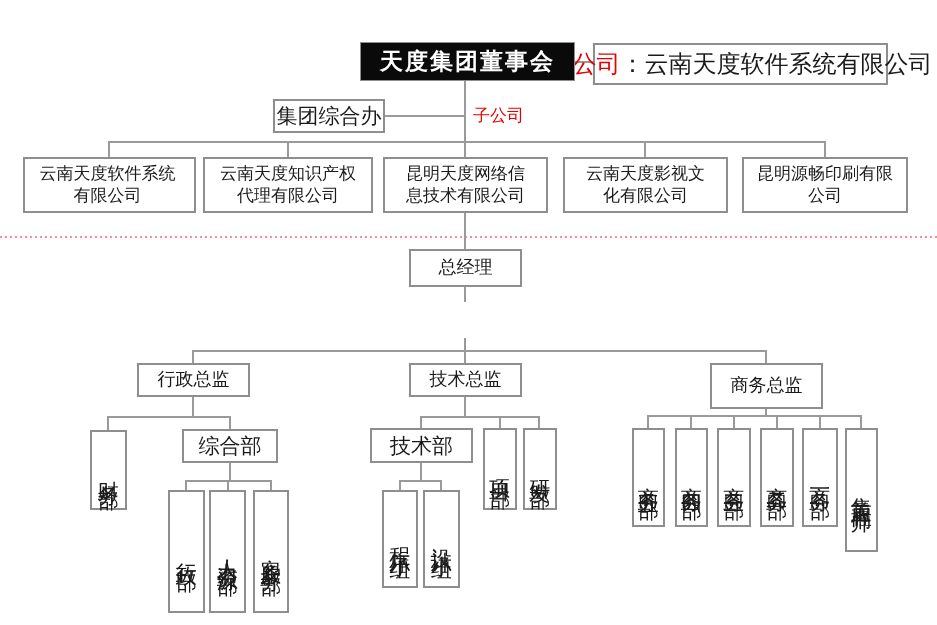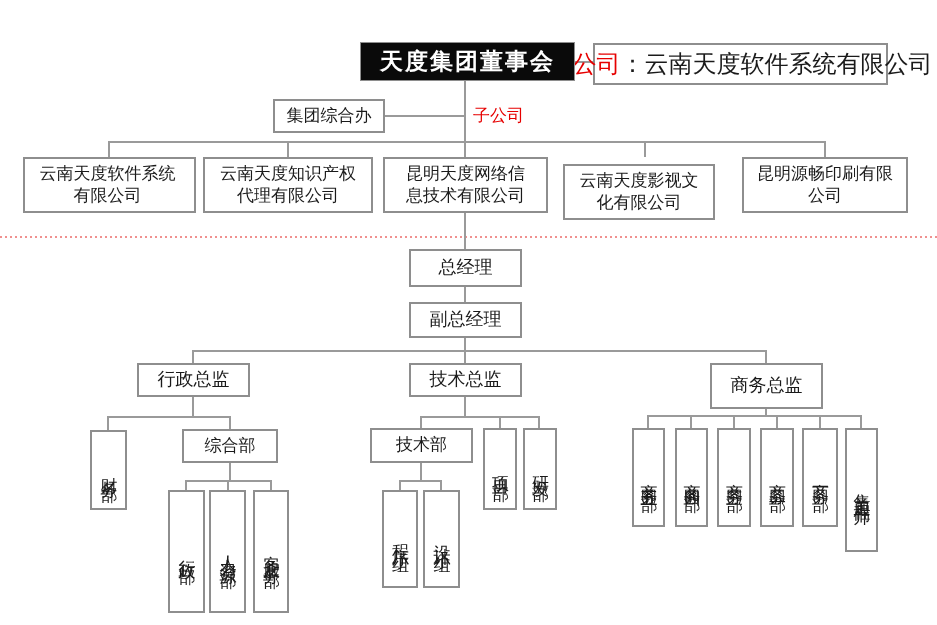--- a/index.html
+++ b/index.html
@@ -4,21 +4,21 @@
 <style>
   html,body{margin:0;padding:0;background:#fff;}
   #stage{
     position:relative;width:937px;height:625px;background:#ffffff;overflow:hidden;
     font-family:"Liberation Sans","DejaVu Sans",sans-serif;color:#1a1a1a;
     --red:#e60000;--line:#9a9a9a;--border:#8e8e8e;--dot:#f0908f;--tbg:#0a0a0a;--tfg:#ffffff;
   }
   .box{
     position:absolute;box-sizing:border-box;background:#fff;border:2px solid var(--border);
     display:flex;align-items:center;justify-content:center;text-align:center;
-    font-size:17px;line-height:1.3;z-index:2;
+    font-size:21px;line-height:1.3;z-index:2;
   }
   .title-box{
     position:absolute;box-sizing:border-box;background:var(--tbg);color:var(--tfg);
     border:1px solid var(--border);display:flex;align-items:center;justify-content:center;
     font-size:23px;font-weight:bold;letter-spacing:2px;z-index:3;
   }
   .vbox{
     writing-mode:vertical-rl;text-orientation:upright;letter-spacing:4px;
     padding:4px 0;
   }
@@ -94,25 +94,24 @@
       <span>云南天度软件系统有限公司</span>
   </div>
 
   <div class="box" style="left:273px;top:99px;width:112px;height:34px;">集团综合办</div>
 
   <div class="red-label" style="left:473px;top:104px;">子公司</div>
 
   <div class="box company" style="left:23px;top:157px;width:173px;height:56px;padding-left:9px;">云南天度软件系统有限公司</div>
   <div class="box company" style="left:203px;top:157px;width:170px;height:56px;">云南天度知识产权代理有限公司</div>
   <div class="box company" style="left:383px;top:157px;width:165px;height:56px;">昆明天度网络信息技术有限公司</div>
-  <div class="box company" style="left:563px;top:164px;width:152px;height:56px;">云南天度影视文化有限公司</div>
+  <div class="box company" style="left:563px;top:157px;width:165px;height:56px;">云南天度影视文化有限公司</div>
   <div class="box company" style="left:742px;top:157px;width:166px;height:56px;">昆明源畅印刷有限公司</div>
 
   <div class="box mgmt" style="left:409px;top:249px;width:113px;height:38px;">总经理</div>
-  <div class="box mgmt" style="left:409px;top:302px;width:113px;height:36px;">副总经理</div>
 
   <div class="box mgmt" style="left:137px;top:363px;width:113px;height:34px;">行政总监</div>
   <div class="box mgmt" style="left:409px;top:363px;width:113px;height:34px;">技术总监</div>
   <div class="box mgmt" style="left:710px;top:363px;width:113px;height:46px;">商务总监</div>
 
   <div class="box vbox" style="left:90px;top:430px;width:37px;height:80px;">财务部</div>
   <div class="box" style="left:182px;top:429px;width:96px;height:34px;">综合部</div>
   <div class="box vbox" style="left:168px;top:490px;width:37px;height:123px;">行政部</div>
   <div class="box vbox" style="left:209px;top:490px;width:37px;height:123px;">人力资源部</div>
   <div class="box vbox" style="left:253px;top:490px;width:36px;height:123px;">客户服务部</div>

